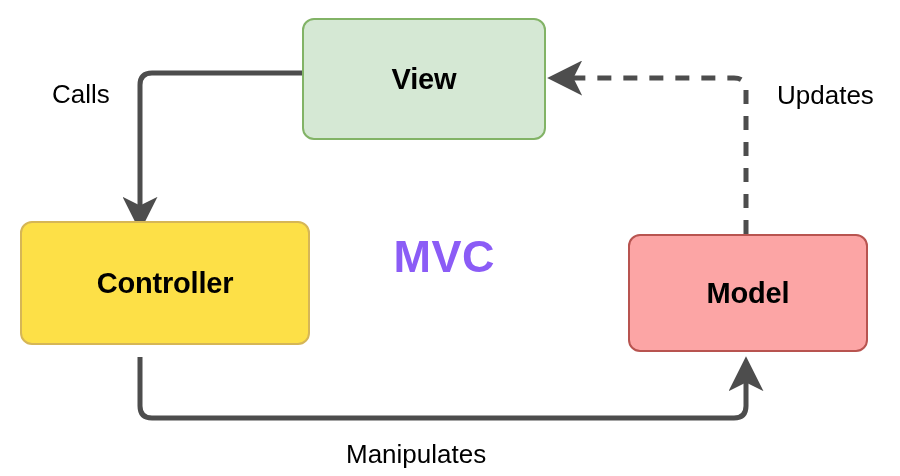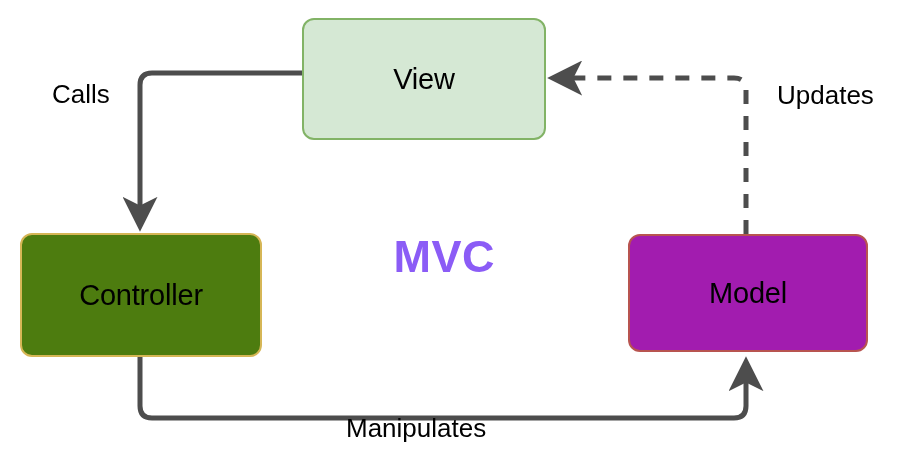--- a/index.html
+++ b/index.html
@@ -30,49 +30,49 @@
     border-radius: 12px;
     border-width: 2px;
     border-style: solid;
     display: flex;
     align-items: center;
     justify-content: center;
     z-index: 3;
   }
   .node-label {
     font-family: "Liberation Sans", sans-serif;
-    font-weight: normal;
+    font-weight: bold;
     font-size: 29px;
     color: #000000;
     letter-spacing: -0.2px;
     line-height: 1;
     white-space: nowrap;
   }
   #node-view {
     left: 302px;
     top: 18px;
     width: 244px;
     height: 122px;
     background: #d5e8d4;
     border-color: #82b366;
   }
   #node-controller {
     left: 20px;
-    top: 233px;
-    width: 242px;
+    top: 221px;
+    width: 290px;
     height: 124px;
-    background: #4d7c0f;
+    background: #fde047;
     border-color: #d6b656;
   }
   #node-model {
     left: 628px;
     top: 234px;
     width: 240px;
     height: 118px;
-    background: #a21caf;
+    background: #fca5a5;
     border-color: #b85450;
   }
   .edge-label {
     position: absolute;
     font-family: "Liberation Sans", sans-serif;
     font-weight: normal;
     font-size: 26px;
     color: #000000;
     line-height: 1;
     white-space: nowrap;
@@ -81,21 +81,21 @@
   #label-calls {
     left: 52px;
     top: 81px;
   }
   #label-updates {
     left: 777px;
     top: 82px;
   }
   #label-manipulates {
     left: 346px;
-    top: 415px;
+    top: 441px;
   }
   #center-title {
     position: absolute;
     left: 355px;
     top: 234px;
     width: 140px;
     text-align: right;
     font-family: "Liberation Sans", sans-serif;
     font-weight: bold;
     font-size: 45px;

